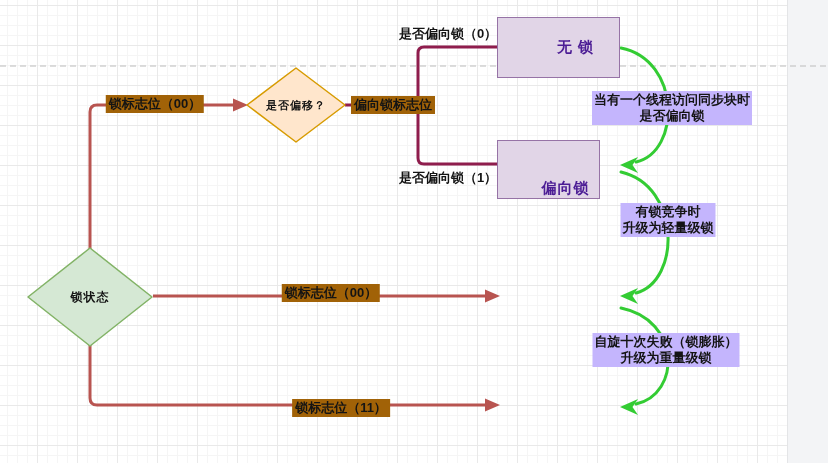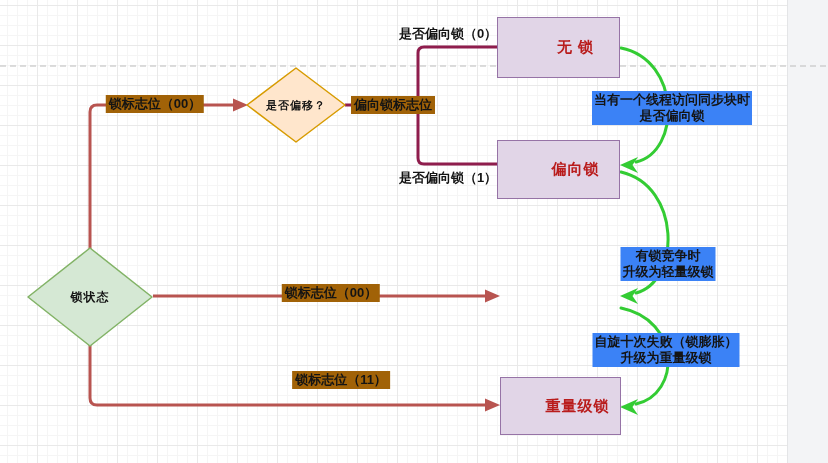--- a/index.html
+++ b/index.html
@@ -20,35 +20,35 @@
     background-position:-3px 5px,-3px 5px,-3px 5px,-3px 5px;
   }
   .side-panel{
     position:absolute;left:787px;top:0;width:41px;height:463px;
     background:#f3f4f6;border-left:1px solid #e4e5e7;
   }
   svg.wires{position:absolute;left:0;top:0;}
   .node{
     position:absolute;display:flex;align-items:center;justify-content:center;
     background:#e1d5e7;border:1.5px solid #9673a6;box-sizing:border-box;
-    font-size:15px;font-weight:bold;color:#b91c1c;letter-spacing:1px;padding-left:34px;
+    font-size:15px;font-weight:bold;color:#4c1d95;letter-spacing:1px;padding-left:34px;
   }
   .diamond-label{
     position:absolute;transform:translate(-50%,-50%);
     font-size:12px;font-weight:bold;color:#141414;white-space:nowrap;letter-spacing:1px;
   }
   .edge-label{
     position:absolute;transform:translate(-50%,-50%);
     background:#a16207;padding:0 3px;
     font-size:13px;font-weight:bold;color:#141414;white-space:nowrap;
   }
   .edge-label.no-bg{background:transparent;}
   .annotation{
     position:absolute;transform:translate(-50%,-50%);
-    background:#3b82f6;padding:1px 2px;text-align:center;
+    background:#c4b5fd;padding:1px 2px;text-align:center;
     font-size:13px;font-weight:bold;color:#141414;line-height:16px;white-space:nowrap;
   }
 </style>
 </head>
 <body>
 
 <div id="app">
 
   <div class="canvas"></div>
   <div class="side-panel"></div>
@@ -77,42 +77,39 @@
     <path d="M621,308 C681,320 681,394 636,404" fill="none" stroke="#33cc33" stroke-width="3" stroke-linecap="round"></path>
     <path d="M620,407 L638,399 L632.5,407 L638,415 Z" fill="#33cc33"></path>
 
     <polygon points="90,248 152,297 90,346 28,297" fill="#d5e8d4" stroke="#82b366" stroke-width="1.5" stroke-linejoin="round"></polygon>
     <polygon points="296,68 345,105 296,142 247,105" fill="#ffe6cc" stroke="#d79b00" stroke-width="1.5" stroke-linejoin="round"></polygon>
   </svg>
 
   <div class="node" style="left:497px;top:17px;width:123px;height:61px;">
     <span>无 锁</span>
   </div>
-  <div class="node" style="left:497px;top:140px;width:123px;height:59px;">
+  <div class="node" style="left:497px;top:140px;width:103px;height:59px;align-items:flex-end;">
     <span>偏向锁</span>
-  </div>
-  <div class="node" style="left:500px;top:377px;width:121px;height:58px;">
-    <span>重量级锁</span>
   </div>
 
   <div class="diamond-label" style="left:90px;top:297px;">锁状态</div>
   <div class="diamond-label" style="left:296px;top:105px;font-size:11px;">是否偏移？</div>
 
   <div class="edge-label" style="left:155px;top:104px;">锁标志位（00）</div>
   <div class="edge-label" style="left:331px;top:293px;">锁标志位（00）</div>
-  <div class="edge-label" style="left:341px;top:380px;">锁标志位（11）</div>
+  <div class="edge-label" style="left:341px;top:408px;">锁标志位（11）</div>
   <div class="edge-label" style="left:393px;top:105px;">偏向锁标志位</div>
   <div class="edge-label no-bg" style="left:448px;top:34px;">是否偏向锁（0）</div>
   <div class="edge-label no-bg" style="left:448px;top:178px;text-align:center;">是否偏向锁（1）</div>
 
   <div class="annotation" style="left:672px;top:108px;">
     <div>当有一个线程访问同步块时</div>
     <div>是否偏向锁</div>
   </div>
-  <div class="annotation" style="left:668px;top:220px;margin-top:44px;">
+  <div class="annotation" style="left:668px;top:220px;">
     <div>有锁竞争时</div>
     <div>升级为轻量级锁</div>
   </div>
   <div class="annotation" style="left:666px;top:350px;">
     <div>自旋十次失败（锁膨胀）</div>
     <div>升级为重量级锁</div>
   </div>
 
 </div>
 

